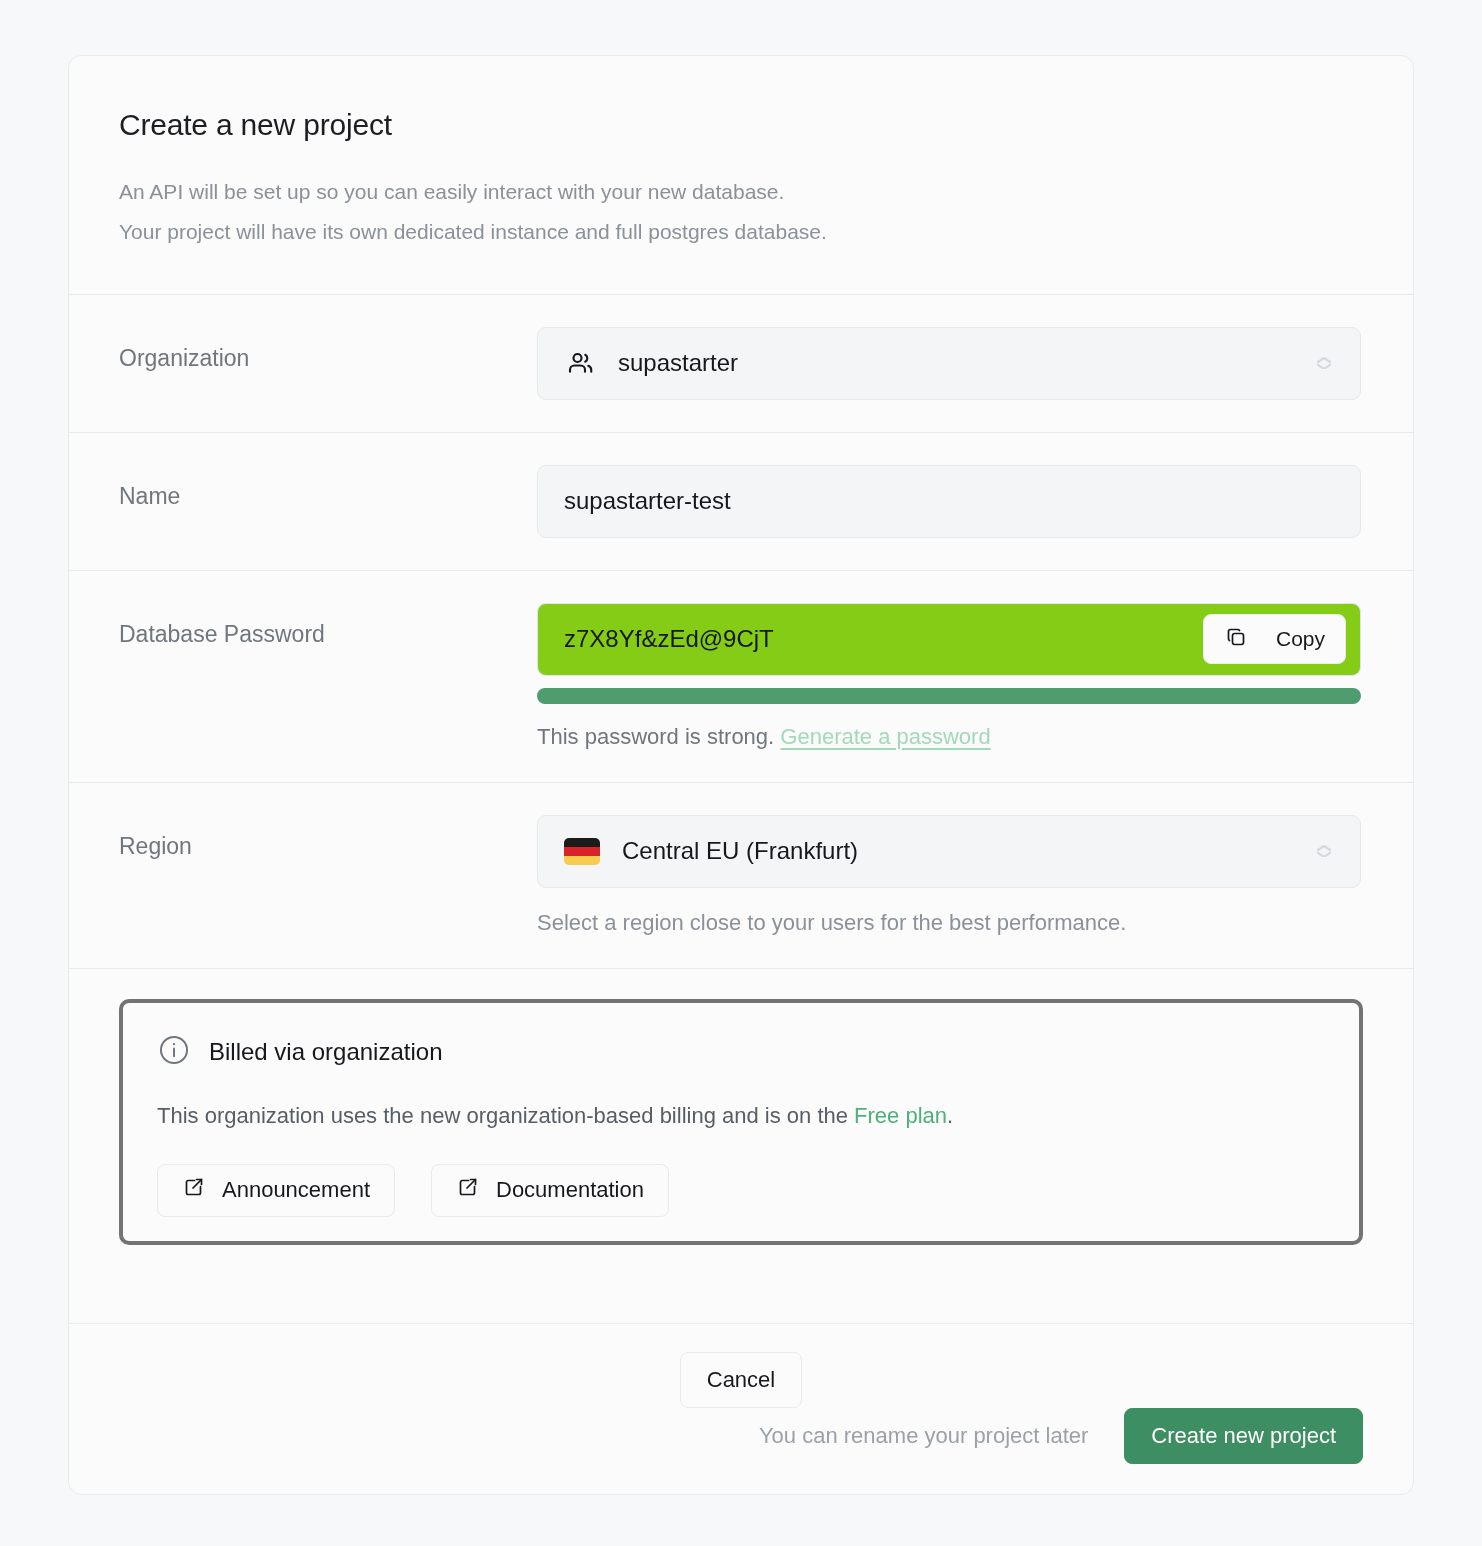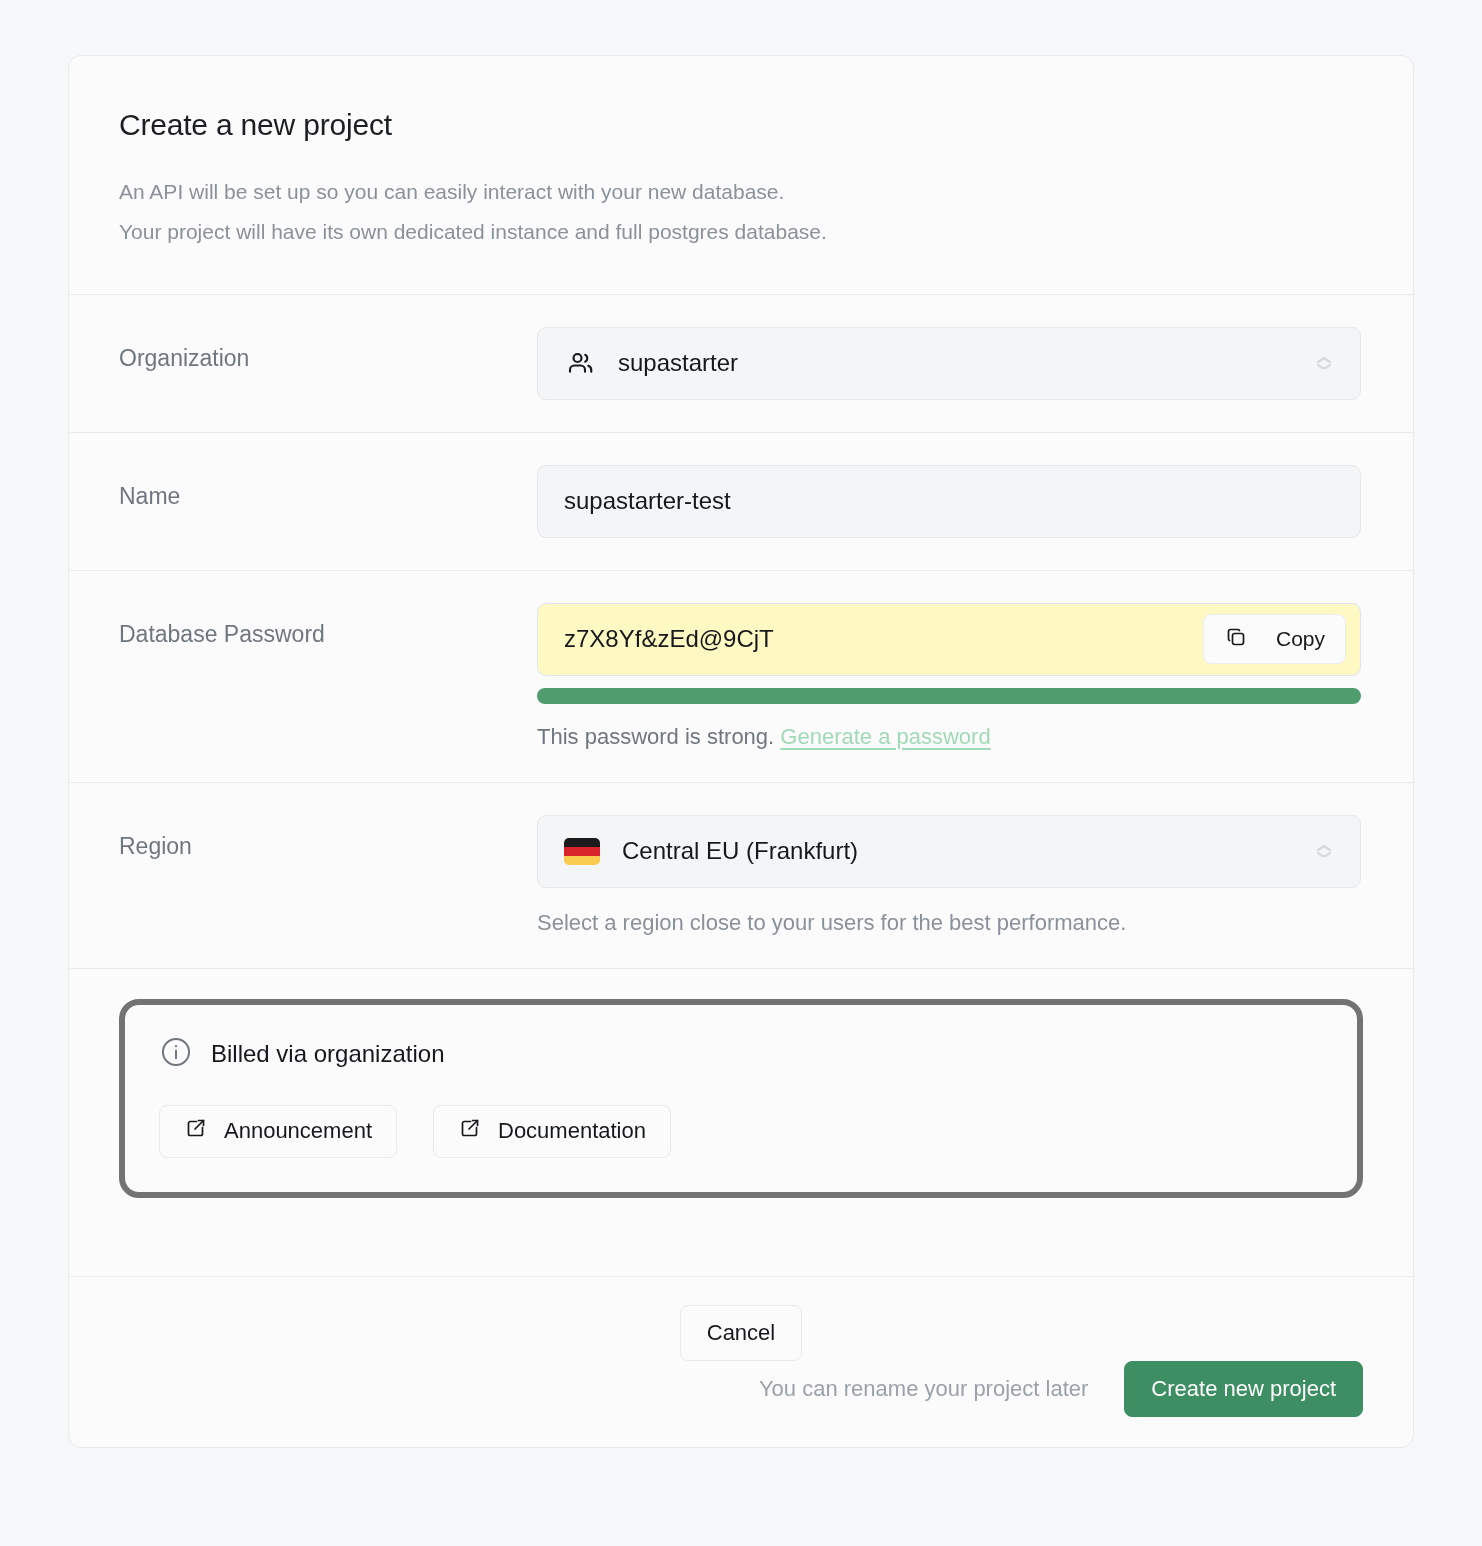--- a/index.html
+++ b/index.html
@@ -120,21 +120,21 @@
   }
   .flag i { display: block; height: 33.34%; width: 100%; }
   .flag .b { background: #1b1b1b; }
   .flag .r { background: #d8232a; }
   .flag .g { background: #f9cc4f; }
 
   
   .pw-wrap {
     position: relative;
     height: 73px;
-    background: #fef9c3;
+    background: #84cc16;
     border: 1px solid #dde4f4;
     border-radius: 9px;
     display: flex;
     align-items: center;
     padding: 0 14px 0 26px;
     width: 100%;
   }
   .pw-val {
     font-size: 24px;
     color: #16181b;
@@ -176,23 +176,23 @@
 
   .helper {
     margin-top: 22px;
     font-size: 22px;
     color: #8a9199;
   }
 
   
   .billing-section { padding: 30px 50px 78px 50px; }
   .billing-box {
-    border: 6px solid #737373;
-    border-radius: 20px;
-    padding: 30px 34px 34px 34px;
+    border: 4px solid #737373;
+    border-radius: 10px;
+    padding: 30px 34px 24px 34px;
     background: #fbfbfc;
   }
   .billing-head {
     display: flex;
     align-items: center;
     gap: 18px;
   }
   .billing-title {
     font-size: 24px;
     color: #16181b;
@@ -367,20 +367,23 @@
       <div class="billing-box">
         <div class="billing-head">
           <span>
             <svg width="34" height="34" viewBox="0 0 24 24" fill="none" stroke="#6f767e" stroke-width="1.4" stroke-linecap="round" stroke-linejoin="round">
               <circle cx="12" cy="12" r="9.2"></circle>
               <line x1="12" y1="11" x2="12" y2="16.4"></line>
               <circle cx="12" cy="7.9" r="0.8" fill="#6f767e" stroke="none"></circle>
             </svg>
           </span>
           <span class="billing-title">Billed via organization</span>
+        </div>
+        <div class="billing-body">
+          <span>This organization uses the new organization-based billing and is on the </span><span class="plan">Free plan</span><span>.</span>
         </div>
         <div class="billing-actions">
           <button class="link-btn">
             <span>
               <svg width="24" height="24" viewBox="0 0 24 24" fill="none" stroke="#16181b" stroke-width="1.7" stroke-linecap="round" stroke-linejoin="round">
                 <path d="M12.5 5.5H6.2a1.7 1.7 0 0 0-1.7 1.7v10.6a1.7 1.7 0 0 0 1.7 1.7h10.6a1.7 1.7 0 0 0 1.7-1.7V11.5"></path>
                 <line x1="11" y1="13" x2="19.5" y2="4.5"></line>
                 <polyline points="14.5,4.5 19.5,4.5 19.5,9.5"></polyline>
               </svg>
             </span>

